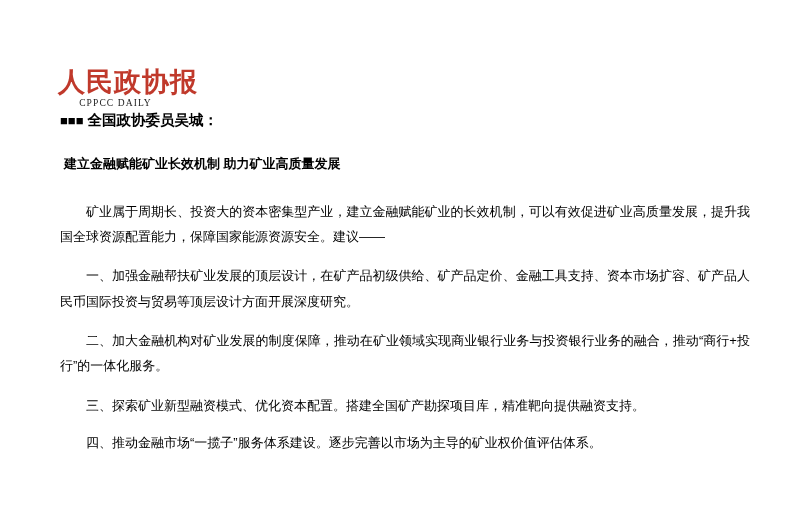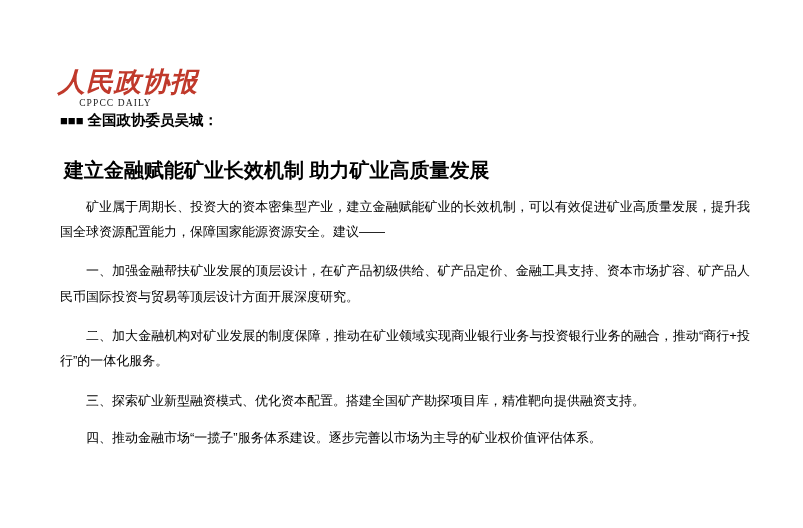--- a/index.html
+++ b/index.html
@@ -25,21 +25,20 @@
     left: 58px;
     top: 68px;
     width: 115px;
     text-align: center;
   }
   .masthead-title {
     color: #c0392b;
     font-family: "Liberation Serif", serif;
     font-size: 27px;
     font-weight: bold;
-    font-style: italic;
     letter-spacing: 1px;
     line-height: 1.05;
     white-space: nowrap;
   }
   .masthead-sub {
     color: #222222;
     font-family: "Liberation Serif", serif;
     font-size: 9.5px;
     font-weight: normal;
     letter-spacing: 1.1px;
@@ -62,24 +61,24 @@
     align-items: center;
   }
   .squares {
     display: inline-block;
     margin-right: 4px;
     letter-spacing: 0px;
     font-size: 13px;
     color: #000;
   }
   .headline {
-    font-size: 20px;
+    font-size: 13px;
     font-weight: bold;
     color: #000000;
-    margin: 0 0 8px 0;
+    margin: 0 0 24px 0;
     padding-left: 4px;
     line-height: 1.6;
   }
   .para {
     font-size: 13px;
     color: #000000;
     line-height: 1.95;
     margin: 0 0 14px 0;
     text-align: justify;
     text-justify: inter-ideograph;

